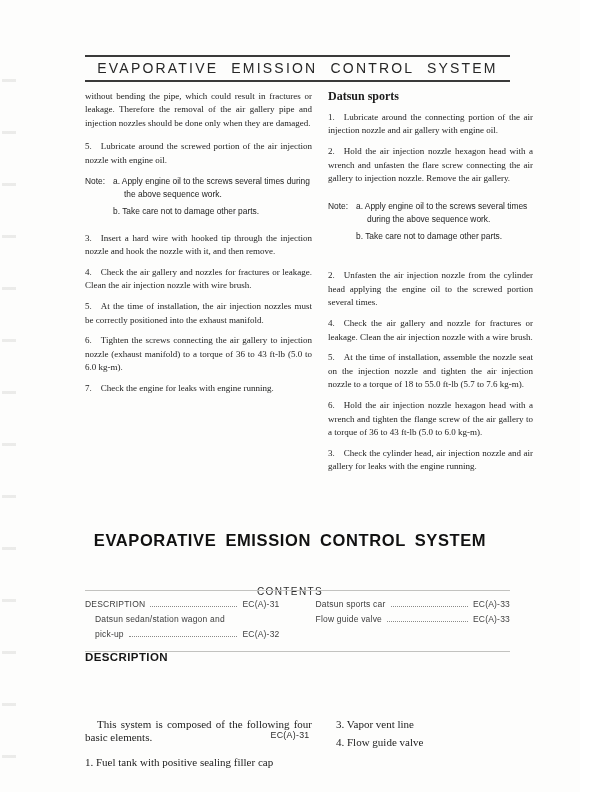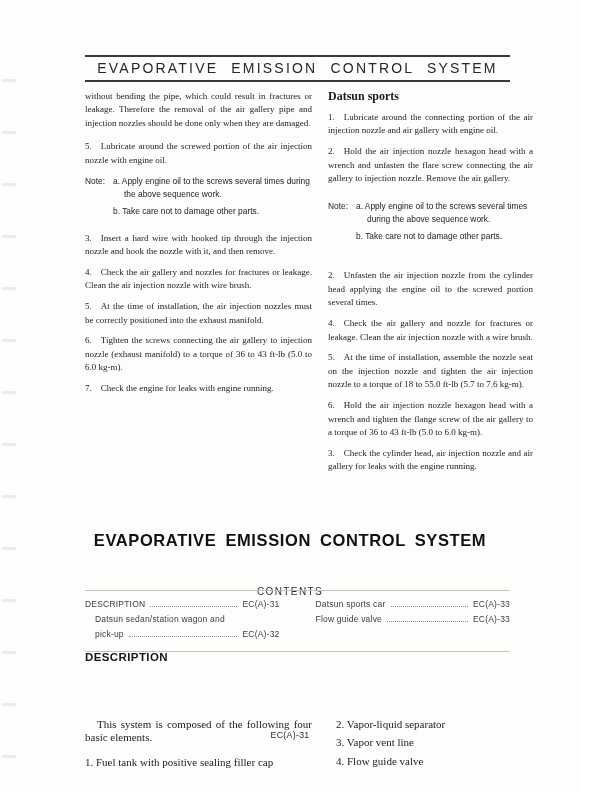--- a/index.html
+++ b/index.html
@@ -185,21 +185,20 @@
   </div>
 
   <div class="desc-head">DESCRIPTION</div>
 
   <div class="desc-cols">
     <div class="dcol-left">
       <p class="desc-intro">This system is composed of the following four basic elements.</p>
       <p class="desc-item">1.  Fuel tank with positive sealing filler cap</p>
     </div>
     <div class="dcol-right">
-      <p class="desc-item">2.  Vapor-liquid separator</p>
       <p class="desc-item">3.  Vapor vent line</p>
       <p class="desc-item">4.  Flow guide valve</p>
     </div>
   </div>
 
   <div class="footer">EC(A)-31</div>
 
 </div>
 
 </body></html>

